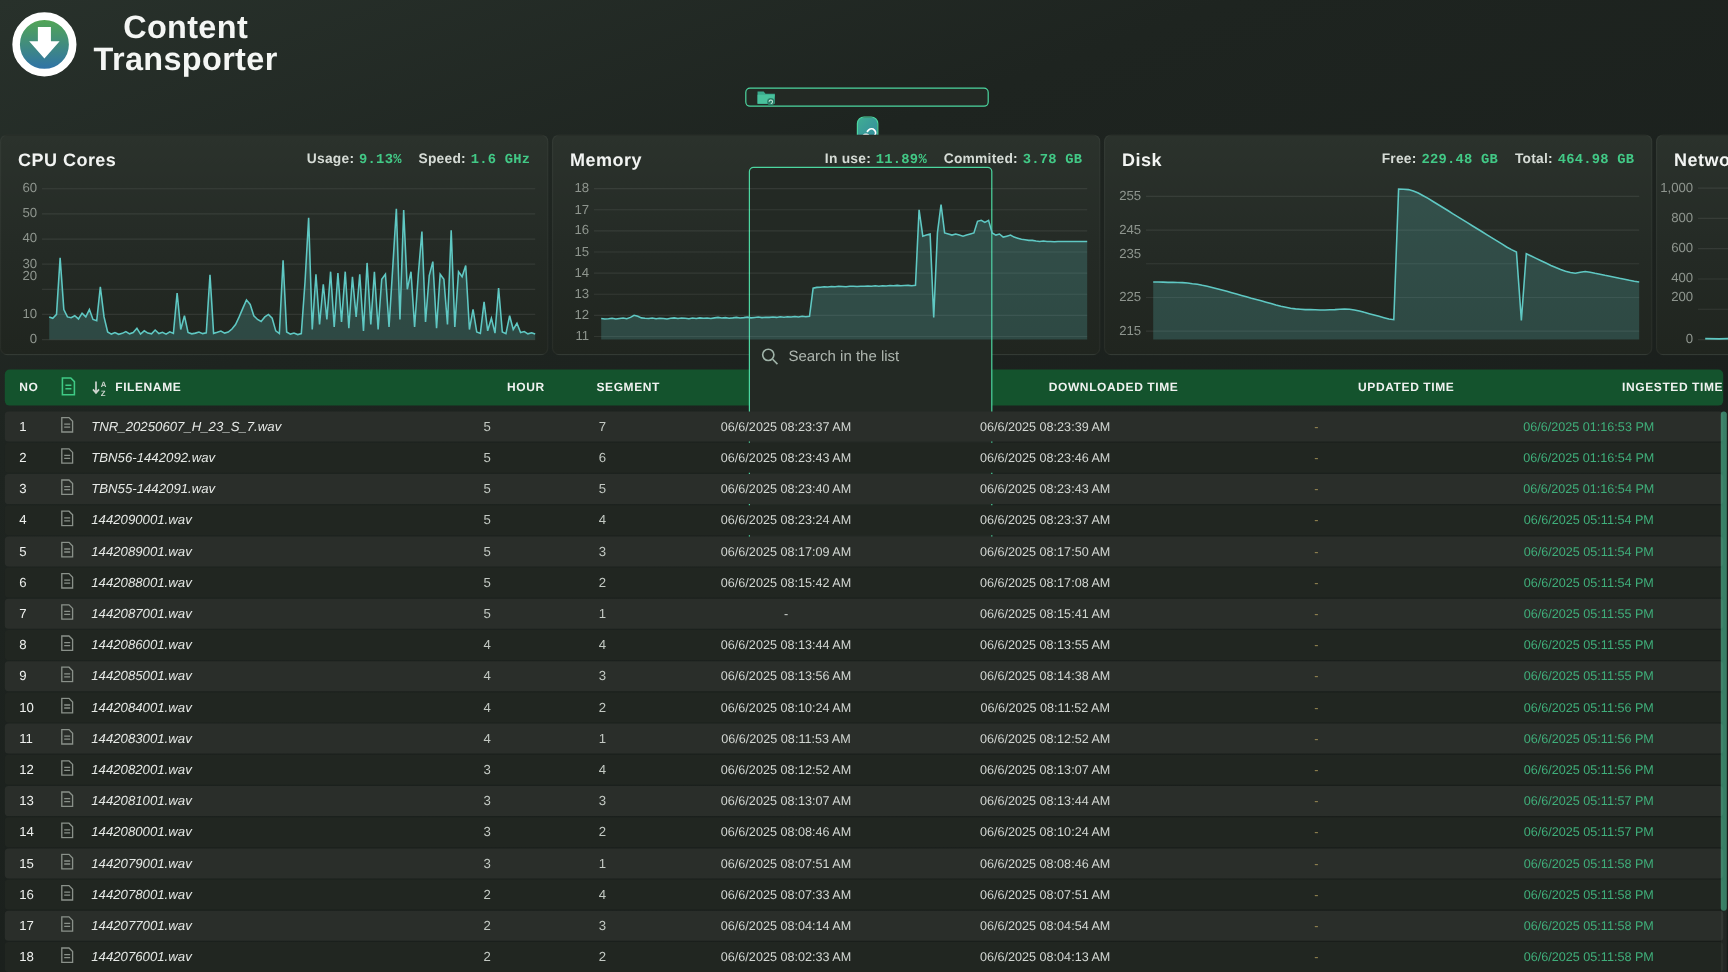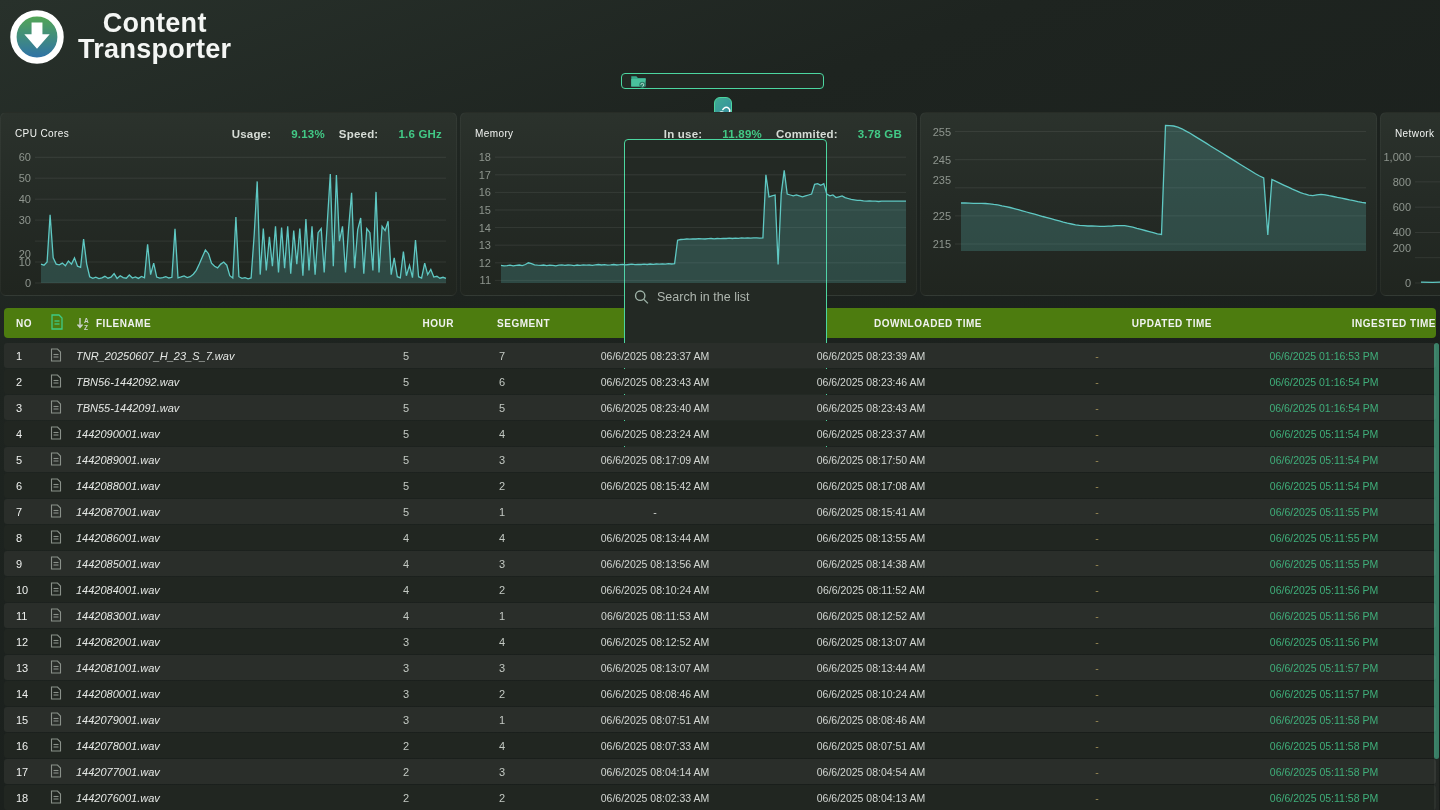--- a/index.html
+++ b/index.html
@@ -27,36 +27,36 @@
   .in-icon { position:absolute; left:8px; top:50%; transform:translateY(-50%); width:17px; height:17px; }
   .link-btn { flex:0 0 34px; height:30px; border-radius:6px; border:1px solid #4cd6a0;
     background:linear-gradient(135deg,#40ad93 0%,#2f7ca3 100%); display:flex; align-items:center; justify-content:center; cursor:pointer; }
 
   
   .charts-row { display:flex; gap:3px; padding:4px 0 0 0; height:190px; }
   .panel { flex:0 0 457px; height:184px; border-radius:6px;
     background:linear-gradient(180deg,#2b322c 0%, #242a25 55%, #20251f 100%);
     border:1px solid rgba(255,255,255,0.04); }
   .panel-head { display:flex; justify-content:space-between; align-items:center; padding:9px 14px 0 14px; height:32px; }
-  .panel-title { font-size:10px; font-weight:400; color:#f2f4f2; letter-spacing:0.4px; }
+  .panel-title { font-size:15px; font-weight:700; color:#f2f4f2; letter-spacing:0.4px; }
   .panel-stats { display:flex; gap:14px; }
   .stat { font-size:11.5px; font-weight:700; color:#d6dcd6; letter-spacing:0.2px; }
-  .stat .val { color:#42c986; margin-left:20px; }
+  .stat .val { color:#42c986; margin-left:4px;font-family:Liberation Mono, monospace; }
   .chart-body { display:flex; height:142px; padding:6px 10px 4px 0; }
   .y-gutter { position:relative; width:40px; flex:0 0 40px; overflow:visible; }
   .tick { position:absolute; right:10px; transform:translateY(-50%); font-size:11px; color:#8e958e; }
   .plot { position:relative; flex:1 1 auto; }
   .grid { stroke:rgba(255,255,255,0.08); stroke-width:1; }
   .lin { fill:none; stroke:#5fc8c3; stroke-width:1.3; }
   .area { fill:rgba(95,200,195,0.22); stroke:none; }
 
   
   .tbl-grid { display:grid; grid-template-columns:34px 26px 282px 96px 96px 210px 222px 230px 1fr; align-items:center; }
   .table-header { height:30px; margin:10px 4px 5px 4px; padding-left:12px; border-radius:4px;
-    background:#4d7c0f; color:#f0f2f0; font-size:10px; font-weight:700; letter-spacing:0.5px; }
+    background:#14532d; color:#f0f2f0; font-size:10px; font-weight:700; letter-spacing:0.5px; }
   .th-c { text-align:right; }
   .fn-head { display:flex; align-items:center; gap:5px; }
   .table-body { position:relative; margin:0 4px; }
   .row { height:25px; margin-bottom:1px; padding-left:12px; border-radius:3px; font-size:11px; }
   .row:nth-child(odd) { background:#2a2e2a; }
   .row:nth-child(even) { background:#212621; }
   .c-no { color:#eef0ee; }
   .c-fn { color:#e6e9e6; white-space:nowrap; overflow:hidden;font-style:italic; }
   .c-hr, .c-sg { text-align:center; color:#c3c9c3; }
   .c-st, .c-dl { text-align:center; color:#d2d6d2; font-size:10.5px; }
@@ -121,21 +121,21 @@
         <span class="stat"><span>Usage:</span><span class="val">9.13%</span></span>
         <span class="stat"><span>Speed:</span><span class="val">1.6 GHz</span></span>
       </span>
     </div>
     <div class="chart-body">
       <div class="y-gutter">
           <div class="tick" style="top: 6.28571px;">60</div>
           <div class="tick" style="top: 27.2381px;">50</div>
           <div class="tick" style="top: 48.1905px;">40</div>
           <div class="tick" style="top: 69.1429px;">30</div>
-          <div class="tick" style="top: 103px;">20</div>
+          <div class="tick" style="top: 79px;">20</div>
           <div class="tick" style="top: 111.048px;">10</div>
           <div class="tick" style="top: 132px;">0</div>
         </div>
       <div class="plot"><svg width="405" height="132" style="overflow:visible">
             <line class="grid" x1="-6" y1="6.3" x2="405" y2="6.3"></line>
             <line class="grid" x1="-6" y1="27.2" x2="405" y2="27.2"></line>
             <line class="grid" x1="-6" y1="48.2" x2="405" y2="48.2"></line>
             <line class="grid" x1="-6" y1="69.1" x2="405" y2="69.1"></line>
             <line class="grid" x1="-6" y1="90.1" x2="405" y2="90.1"></line>
             <line class="grid" x1="-6" y1="111.0" x2="405" y2="111.0"></line>
@@ -174,20 +174,27 @@
             <line class="grid" x1="-6" y1="94.2" x2="405" y2="94.2"></line>
             <line class="grid" x1="-6" y1="111.8" x2="405" y2="111.8"></line>
             <line class="grid" x1="-6" y1="129.4" x2="405" y2="129.4"></line>
             <path class="area" d="M0.0,114.4 L3.0,114.9 L6.1,114.6 L9.1,114.2 L12.2,114.8 L15.2,114.4 L18.3,114.0 L21.3,114.6 L24.4,113.5 L27.4,111.8 L30.5,112.6 L33.5,113.9 L36.5,114.2 L39.6,114.4 L42.6,114.0 L45.7,114.6 L48.7,114.2 L51.8,114.4 L54.8,114.8 L57.9,114.2 L60.9,113.9 L63.9,114.4 L67.0,114.0 L70.0,114.2 L73.1,114.6 L76.1,114.0 L79.2,114.4 L82.2,113.9 L85.3,114.2 L88.3,114.0 L91.4,114.4 L94.4,113.9 L97.4,113.5 L100.5,114.0 L103.5,113.7 L106.6,114.2 L109.6,113.9 L112.7,113.5 L115.7,114.0 L118.8,113.7 L121.8,113.3 L124.8,113.9 L127.9,113.5 L130.9,113.2 L134.0,113.7 L137.0,113.3 L140.1,113.5 L143.1,113.2 L146.2,113.5 L149.2,113.0 L152.3,113.3 L155.3,113.0 L158.3,113.2 L161.4,112.8 L164.4,113.2 L167.5,112.6 L170.5,113.0 L173.6,112.6 L176.6,89.2 L179.7,88.5 L182.7,88.4 L185.8,88.0 L188.8,88.2 L191.8,87.8 L194.9,88.0 L197.9,87.6 L201.0,87.8 L204.0,88.0 L207.1,87.6 L210.1,87.5 L213.2,87.8 L216.2,87.5 L219.2,87.6 L222.3,87.3 L225.3,87.5 L228.4,87.1 L231.4,87.5 L234.5,87.1 L237.5,87.3 L240.6,86.9 L243.6,87.1 L246.7,86.8 L249.7,87.1 L252.7,86.9 L255.8,86.8 L258.8,87.1 L261.9,86.8 L264.9,23.8 L268.0,45.8 L271.0,44.9 L274.1,44.0 L277.1,113.5 L280.2,43.1 L283.2,19.4 L286.2,43.1 L289.3,44.0 L292.3,44.9 L295.4,44.0 L298.4,44.9 L301.5,45.8 L304.5,44.9 L307.6,44.0 L310.6,43.1 L313.6,33.4 L316.7,32.6 L319.7,34.3 L322.8,32.6 L325.8,43.1 L328.9,44.9 L331.9,44.0 L335.0,46.6 L338.0,45.8 L341.1,44.9 L344.1,46.6 L347.1,47.5 L350.2,48.4 L353.2,48.8 L356.3,49.3 L359.3,49.3 L362.4,49.8 L365.4,50.2 L368.5,49.8 L371.5,50.2 L374.5,50.2 L377.6,50.5 L380.6,50.2 L383.7,50.2 L386.7,50.2 L389.8,50.2 L392.8,50.2 L395.9,50.2 L398.9,50.2 L402.0,50.2 L405.0,50.2 L405,132 L0,132 Z"></path>
             <path class="lin" d="M0.0,114.4 L3.0,114.9 L6.1,114.6 L9.1,114.2 L12.2,114.8 L15.2,114.4 L18.3,114.0 L21.3,114.6 L24.4,113.5 L27.4,111.8 L30.5,112.6 L33.5,113.9 L36.5,114.2 L39.6,114.4 L42.6,114.0 L45.7,114.6 L48.7,114.2 L51.8,114.4 L54.8,114.8 L57.9,114.2 L60.9,113.9 L63.9,114.4 L67.0,114.0 L70.0,114.2 L73.1,114.6 L76.1,114.0 L79.2,114.4 L82.2,113.9 L85.3,114.2 L88.3,114.0 L91.4,114.4 L94.4,113.9 L97.4,113.5 L100.5,114.0 L103.5,113.7 L106.6,114.2 L109.6,113.9 L112.7,113.5 L115.7,114.0 L118.8,113.7 L121.8,113.3 L124.8,113.9 L127.9,113.5 L130.9,113.2 L134.0,113.7 L137.0,113.3 L140.1,113.5 L143.1,113.2 L146.2,113.5 L149.2,113.0 L152.3,113.3 L155.3,113.0 L158.3,113.2 L161.4,112.8 L164.4,113.2 L167.5,112.6 L170.5,113.0 L173.6,112.6 L176.6,89.2 L179.7,88.5 L182.7,88.4 L185.8,88.0 L188.8,88.2 L191.8,87.8 L194.9,88.0 L197.9,87.6 L201.0,87.8 L204.0,88.0 L207.1,87.6 L210.1,87.5 L213.2,87.8 L216.2,87.5 L219.2,87.6 L222.3,87.3 L225.3,87.5 L228.4,87.1 L231.4,87.5 L234.5,87.1 L237.5,87.3 L240.6,86.9 L243.6,87.1 L246.7,86.8 L249.7,87.1 L252.7,86.9 L255.8,86.8 L258.8,87.1 L261.9,86.8 L264.9,23.8 L268.0,45.8 L271.0,44.9 L274.1,44.0 L277.1,113.5 L280.2,43.1 L283.2,19.4 L286.2,43.1 L289.3,44.0 L292.3,44.9 L295.4,44.0 L298.4,44.9 L301.5,45.8 L304.5,44.9 L307.6,44.0 L310.6,43.1 L313.6,33.4 L316.7,32.6 L319.7,34.3 L322.8,32.6 L325.8,43.1 L328.9,44.9 L331.9,44.0 L335.0,46.6 L338.0,45.8 L341.1,44.9 L344.1,46.6 L347.1,47.5 L350.2,48.4 L353.2,48.8 L356.3,49.3 L359.3,49.3 L362.4,49.8 L365.4,50.2 L368.5,49.8 L371.5,50.2 L374.5,50.2 L377.6,50.5 L380.6,50.2 L383.7,50.2 L386.7,50.2 L389.8,50.2 L392.8,50.2 L395.9,50.2 L398.9,50.2 L402.0,50.2 L405.0,50.2"></path>
           </svg></div>
     </div>
   </div>
 
   <div class="panel">
+    <div class="panel-head">
+      <span class="panel-title">Disk</span>
+      <span class="panel-stats">
+        <span class="stat"><span>Free:</span><span class="val">229.48 GB</span></span>
+        <span class="stat"><span>Total:</span><span class="val">464.98 GB</span></span>
+      </span>
+    </div>
     <div class="chart-body">
       <div class="y-gutter">
           <div class="tick" style="top: 12.6383px;">255</div>
           <div class="tick" style="top: 40.7234px;">245</div>
           <div class="tick" style="top: 61px;">235</div>
           <div class="tick" style="top: 96.8936px;">225</div>
           <div class="tick" style="top: 124.979px;">215</div>
         </div>
       <div class="plot"><svg width="405" height="132" style="overflow:visible">
             <line class="grid" x1="-6" y1="12.6" x2="405" y2="12.6"></line>

